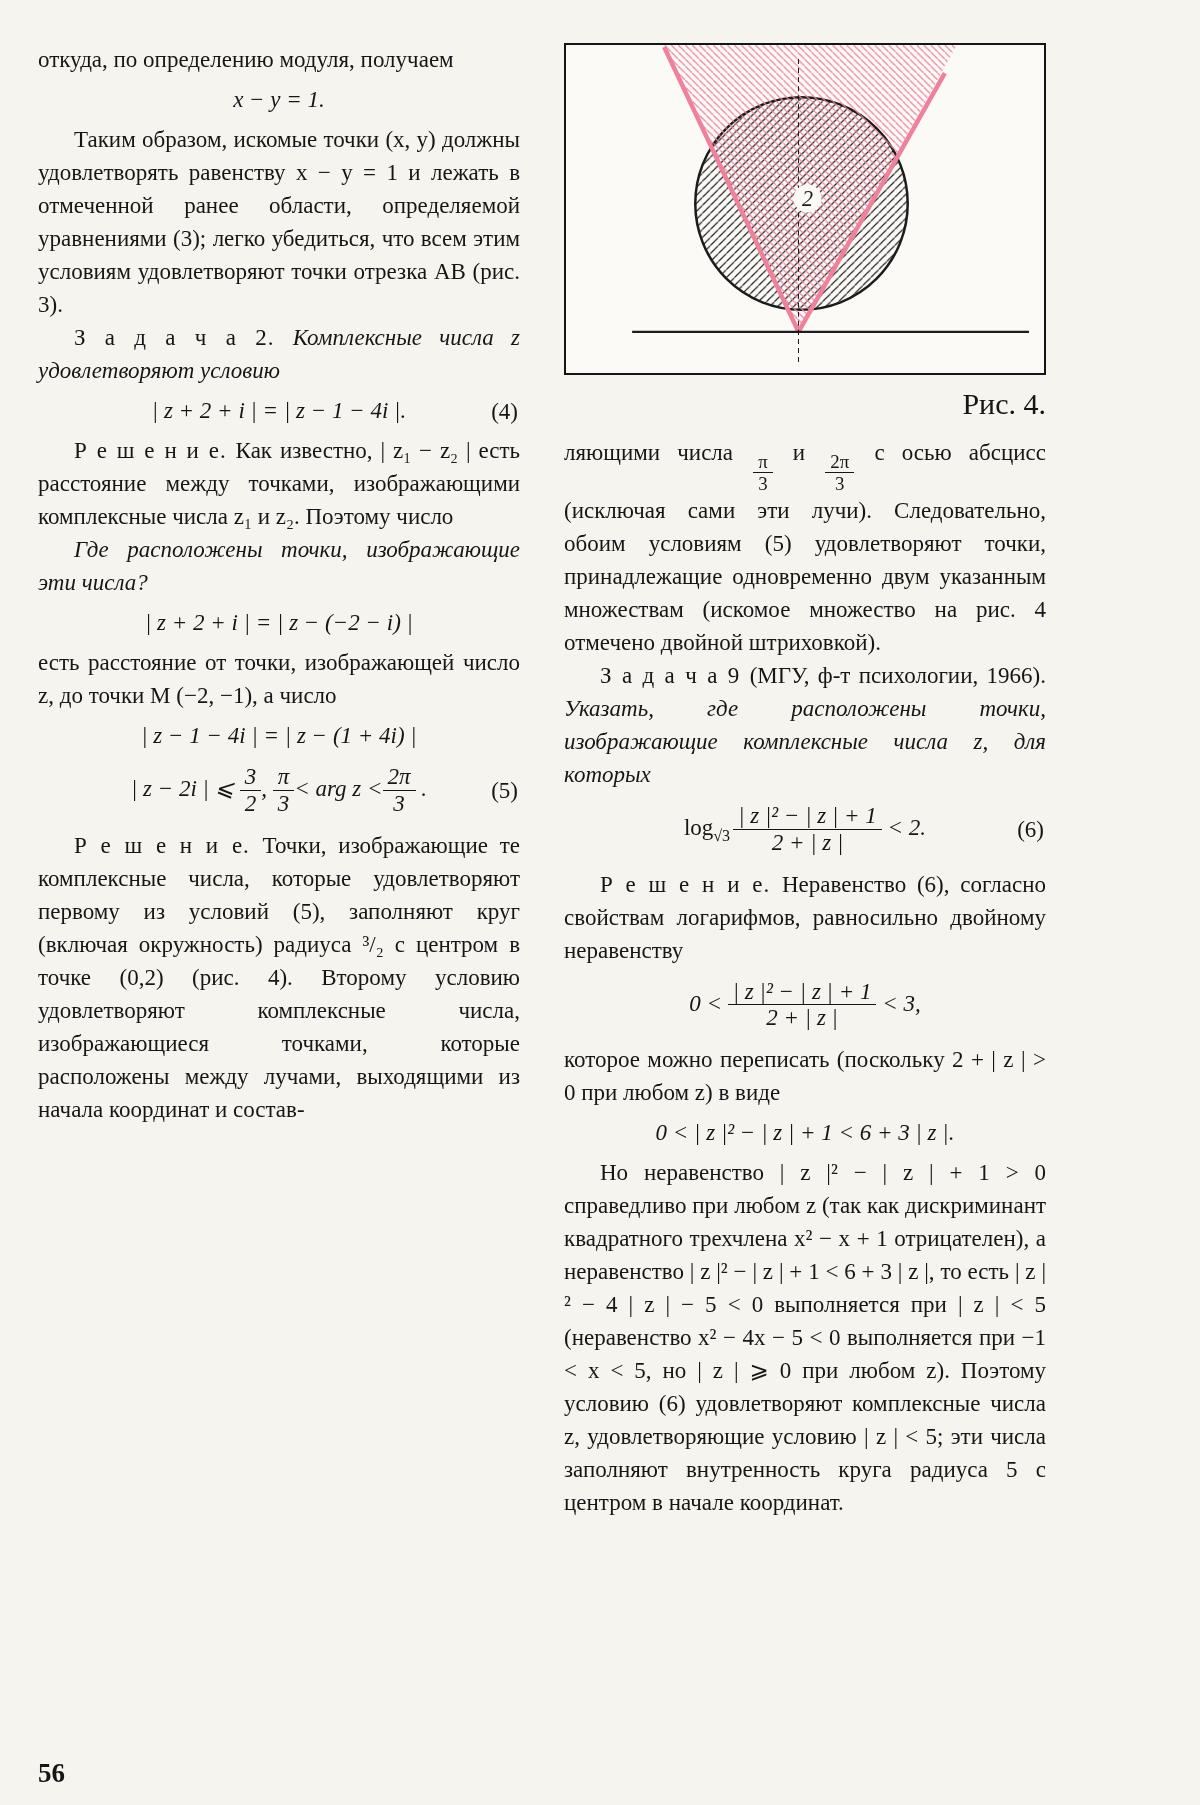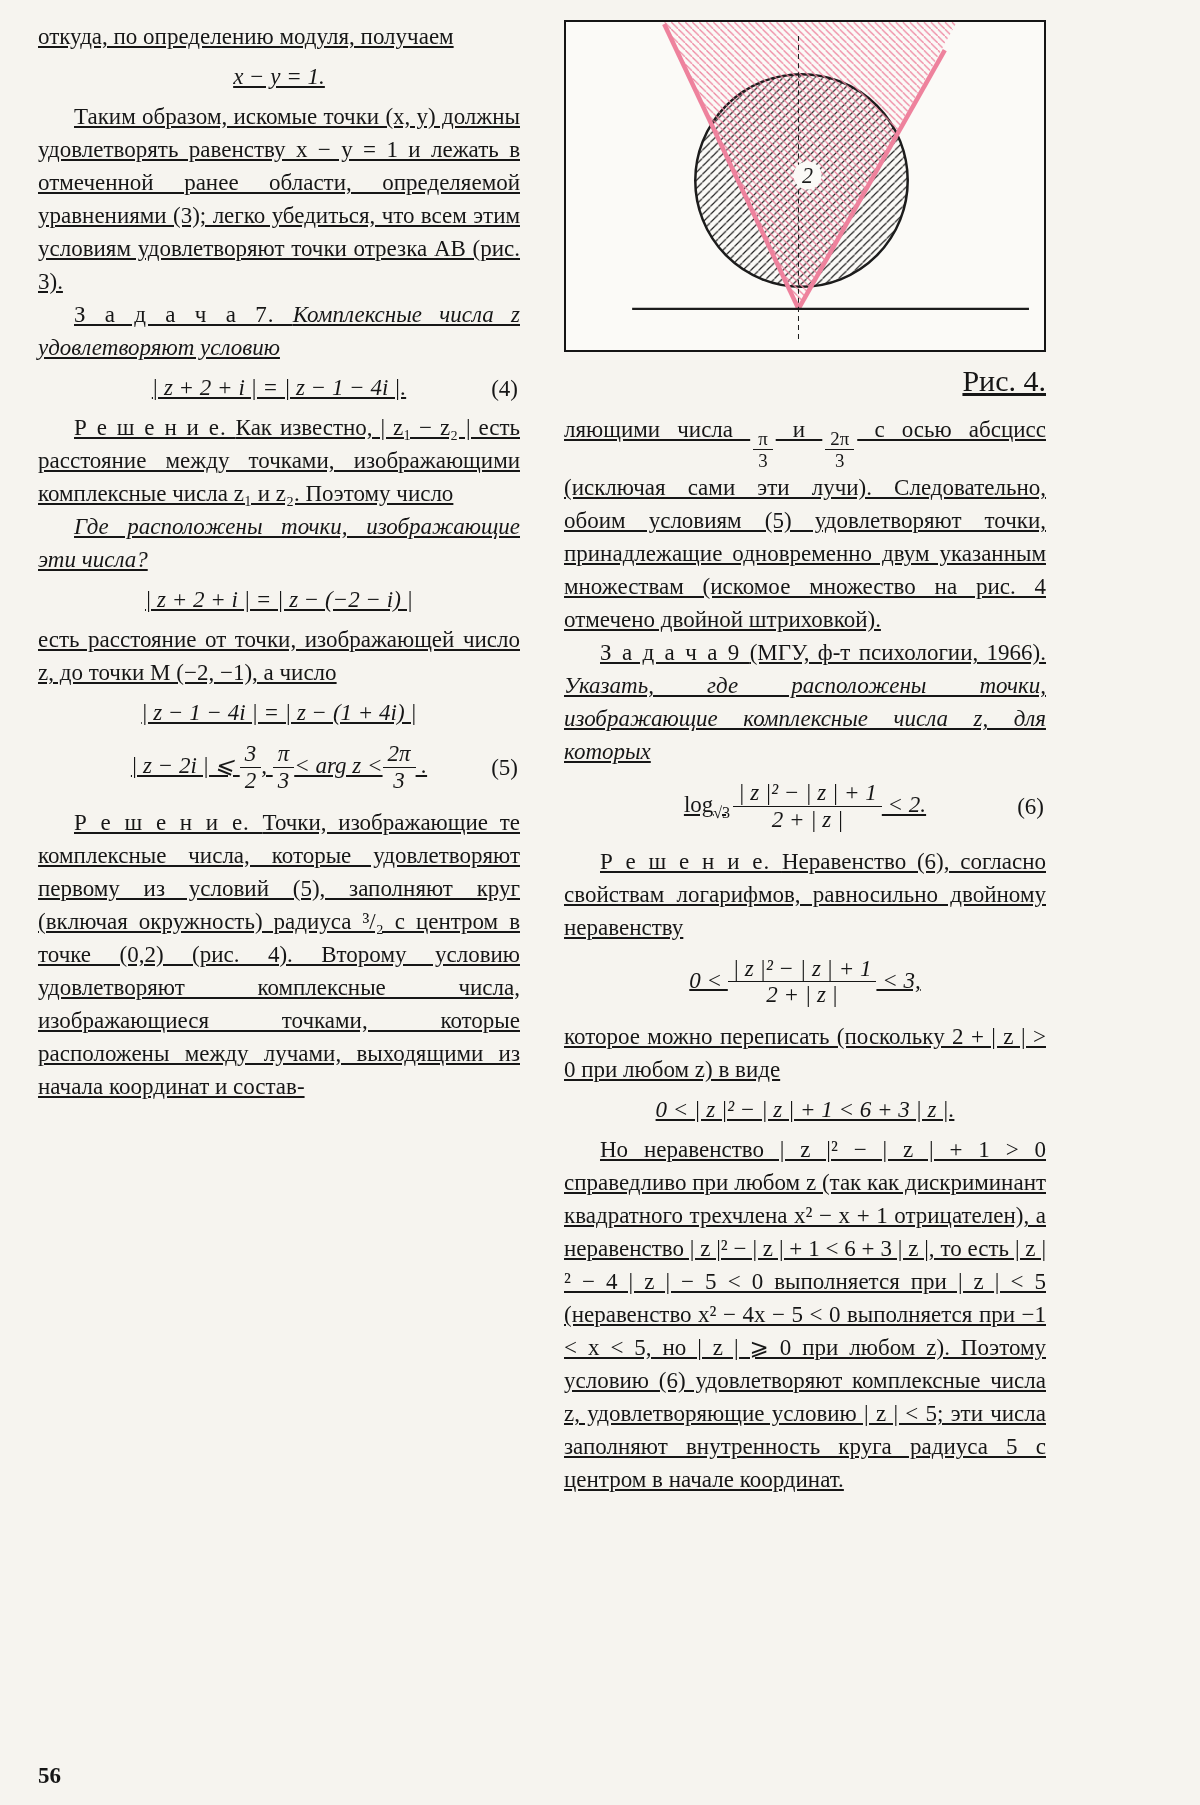--- a/index.html
+++ b/index.html
@@ -1,57 +1,57 @@
 <!DOCTYPE html>
 <html><head>
 <meta charset="utf-8">
 <style>
   * { margin:0; padding:0; box-sizing:border-box; }
   html,body { background:#f5f3ee; }
   body { font-family:"Liberation Serif", serif; color:#161616; }
-  .page { position:relative; width:1200px; height:1805px; background:#f6f4ef; padding:20px 40px 0 38px; overflow:hidden;text-decoration:underline; }
+  .page { position:relative; width:1200px; height:1805px; background:#f6f4ef; padding:43px 40px 0 38px; overflow:hidden; }
   .columns { display:flex; gap:44px; }
   .col { width:482px; font-size:23px; line-height:33px; text-align:justify; }
   p { margin:0; }
   p.ind { text-indent:36px; }
   .it { font-style:italic; }
   .sp { letter-spacing:1px; }
   .formula { position:relative; text-align:center; font-style:italic; margin:7px 0; }
   .formula .tag { position:absolute; right:2px; top:50%; transform:translateY(-50%); font-style:normal; }
   .frac { display:inline-flex; flex-direction:column; vertical-align:middle; text-align:center; margin:0 0; line-height:1.12; }
   .frac .num { display:block; border-bottom:1.6px solid currentColor; padding:0 5px; }
   .frac .den { display:block; }
   .frac.inline { font-size:0.82em; margin:0 3px; vertical-align:-8px; }
   .radical { font-style:normal; font-size:1.25em; margin-left:4px; }
   .overline { border-top:2px solid currentColor; padding:0 2px; }
   .msub { font-size:0.7em; vertical-align:-6px; font-style:normal; margin-right:3px; }
   .fig-box { width:482px; height:332px; border:2.5px solid #151515; background:#fbfaf7; }
   .fig-box svg { width:100%; height:100%; display:block; }
   .fig-caption { margin:12px 0 16px 2px; text-align:right; font-size:30px; }
-  .page-number { position:absolute; left:38px; bottom:16px; font-weight:bold; font-size:23px; }
+  .page-number { position:absolute; left:38px; bottom:16px; font-weight:bold; font-size:27px; }
   .big-formula { margin:12px 0; }
 </style>
 </head>
 <body>
 
 <div class="page">
   <div class="columns">
 
     <div class="col">
       <p>откуда, по определению модуля, получаем</p>
 
 
 
       <div class="formula">
         <span>x − y = 1.</span>
       </div>
 
       <p class="ind">Таким образом, искомые точки (x, y) должны удовлетворять равенству x − y = 1 и лежать в отмеченной ранее области, определяемой уравнениями (3); легко убедиться, что всем этим условиям удовлетворяют точки отрезка AB (рис. 3).</p>
 
-      <p class="ind"><span class="sp">З а д а ч а  7. </span><span class="it">Комплексные числа z удовлетворяют условию</span></p>
+      <p class="ind"><span class="sp">З а д а ч а  2. </span><span class="it">Комплексные числа z удовлетворяют условию</span></p>
 
       <div class="formula">
         <span>| z + 2 + i | = | z − 1 − 4i |.</span>
         <span class="tag">(4)</span>
       </div>
 
       <p class="ind"><span class="sp">Р е ш е н и е. </span><span>Как известно, | z₁ − z₂ | есть расстояние между точками, изображающими комплексные числа z₁ и z₂. Поэтому число</span></p>
 
       <p class="ind it">Где расположены точки, изображающие эти числа?</p>
 

